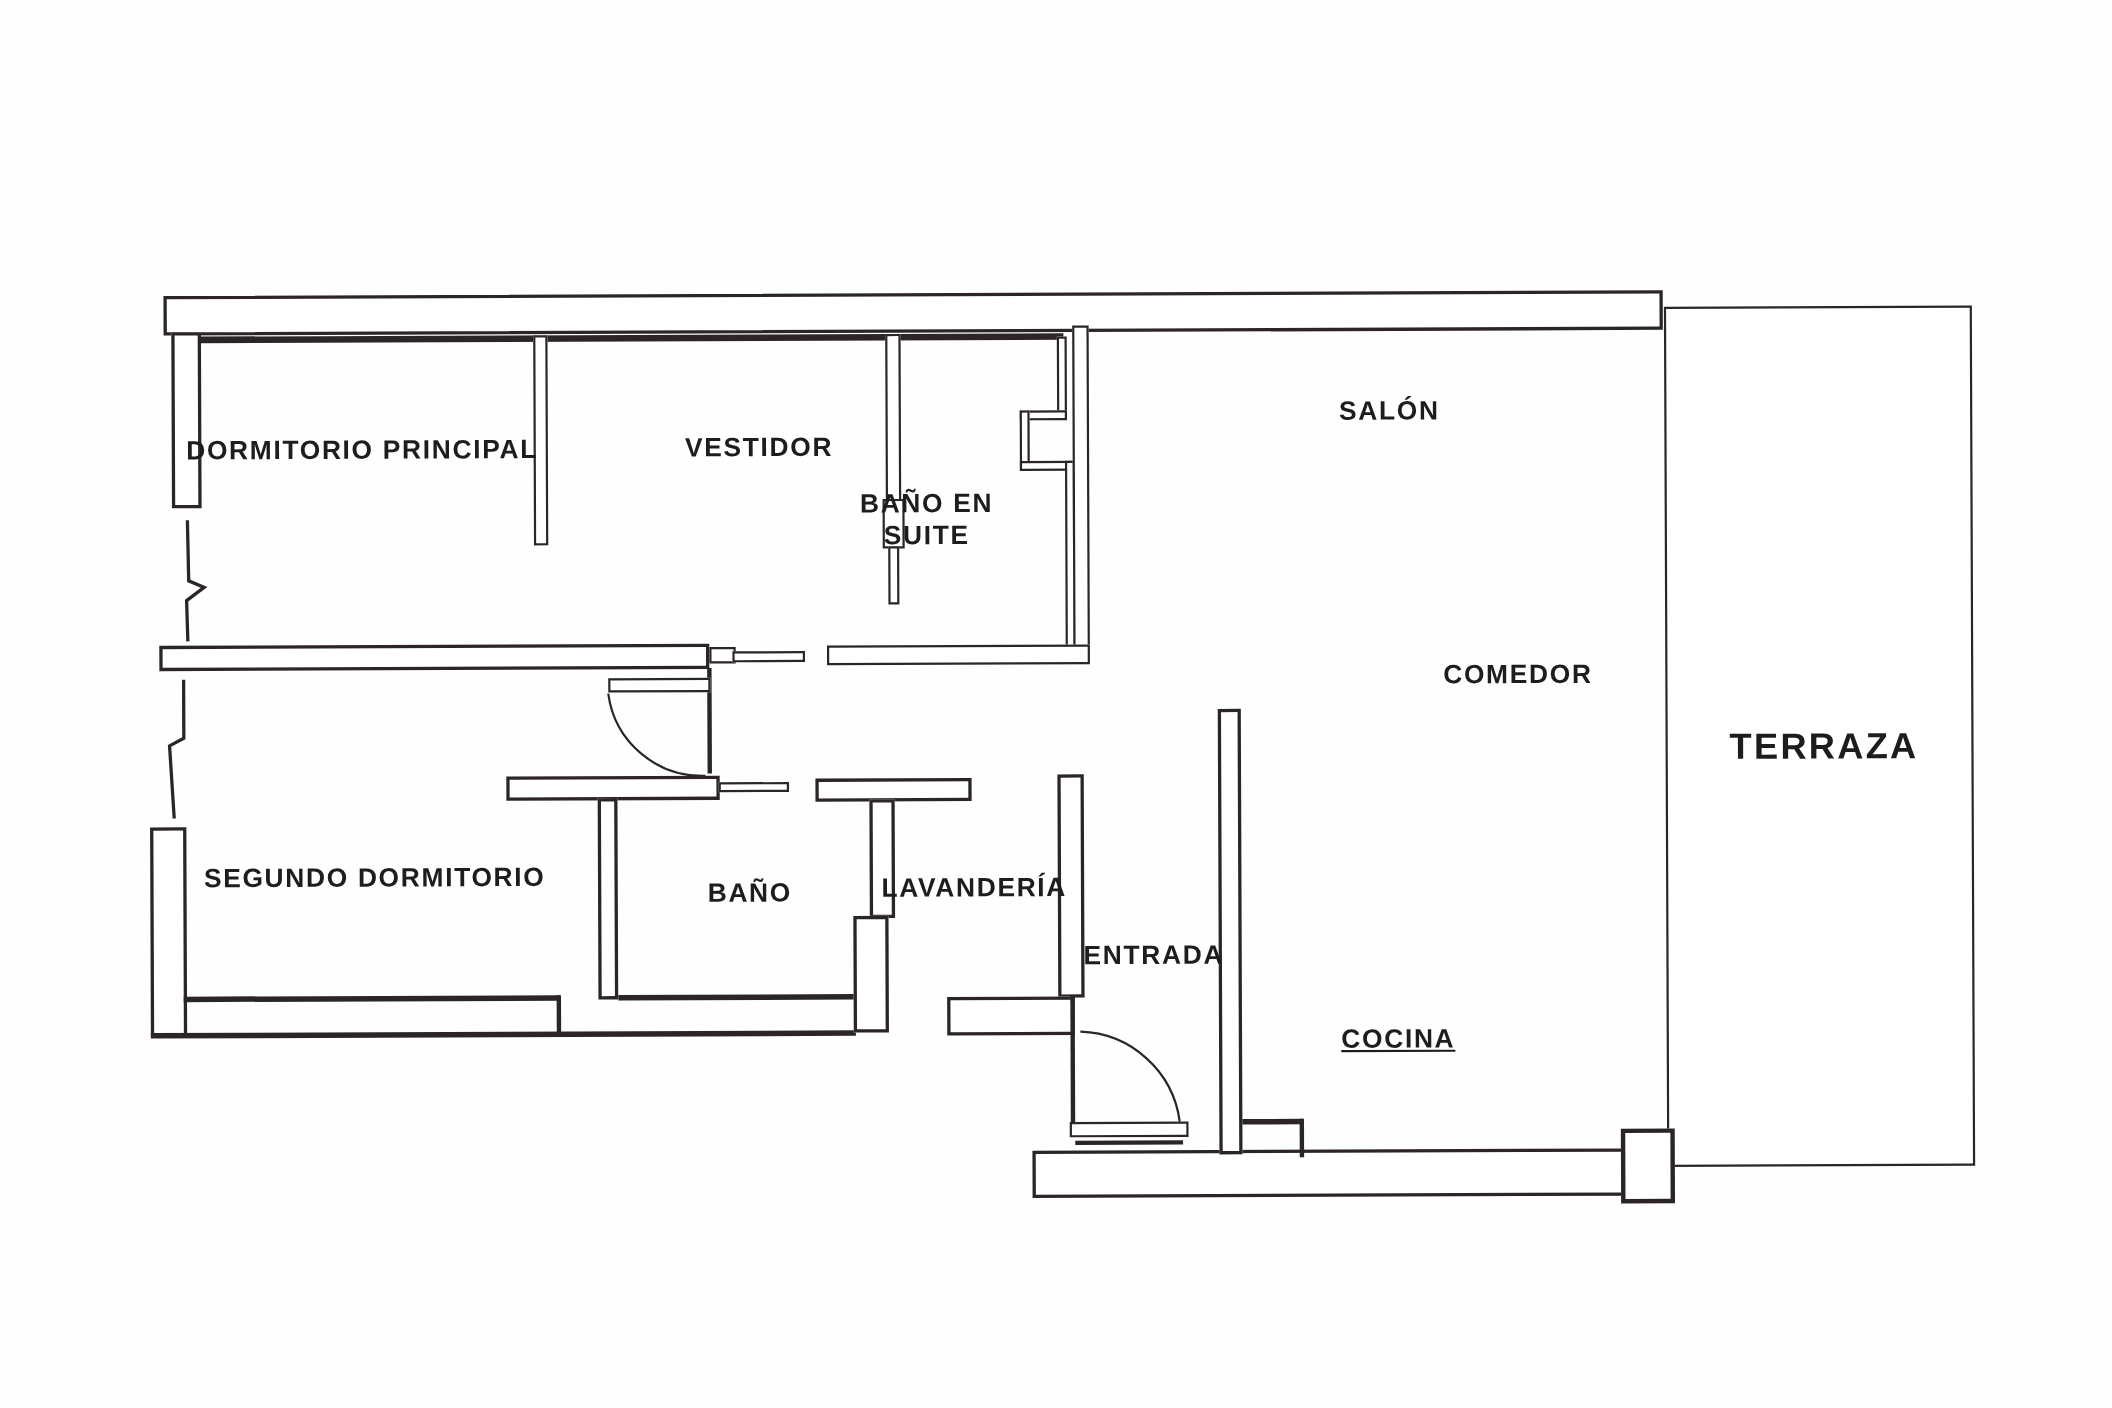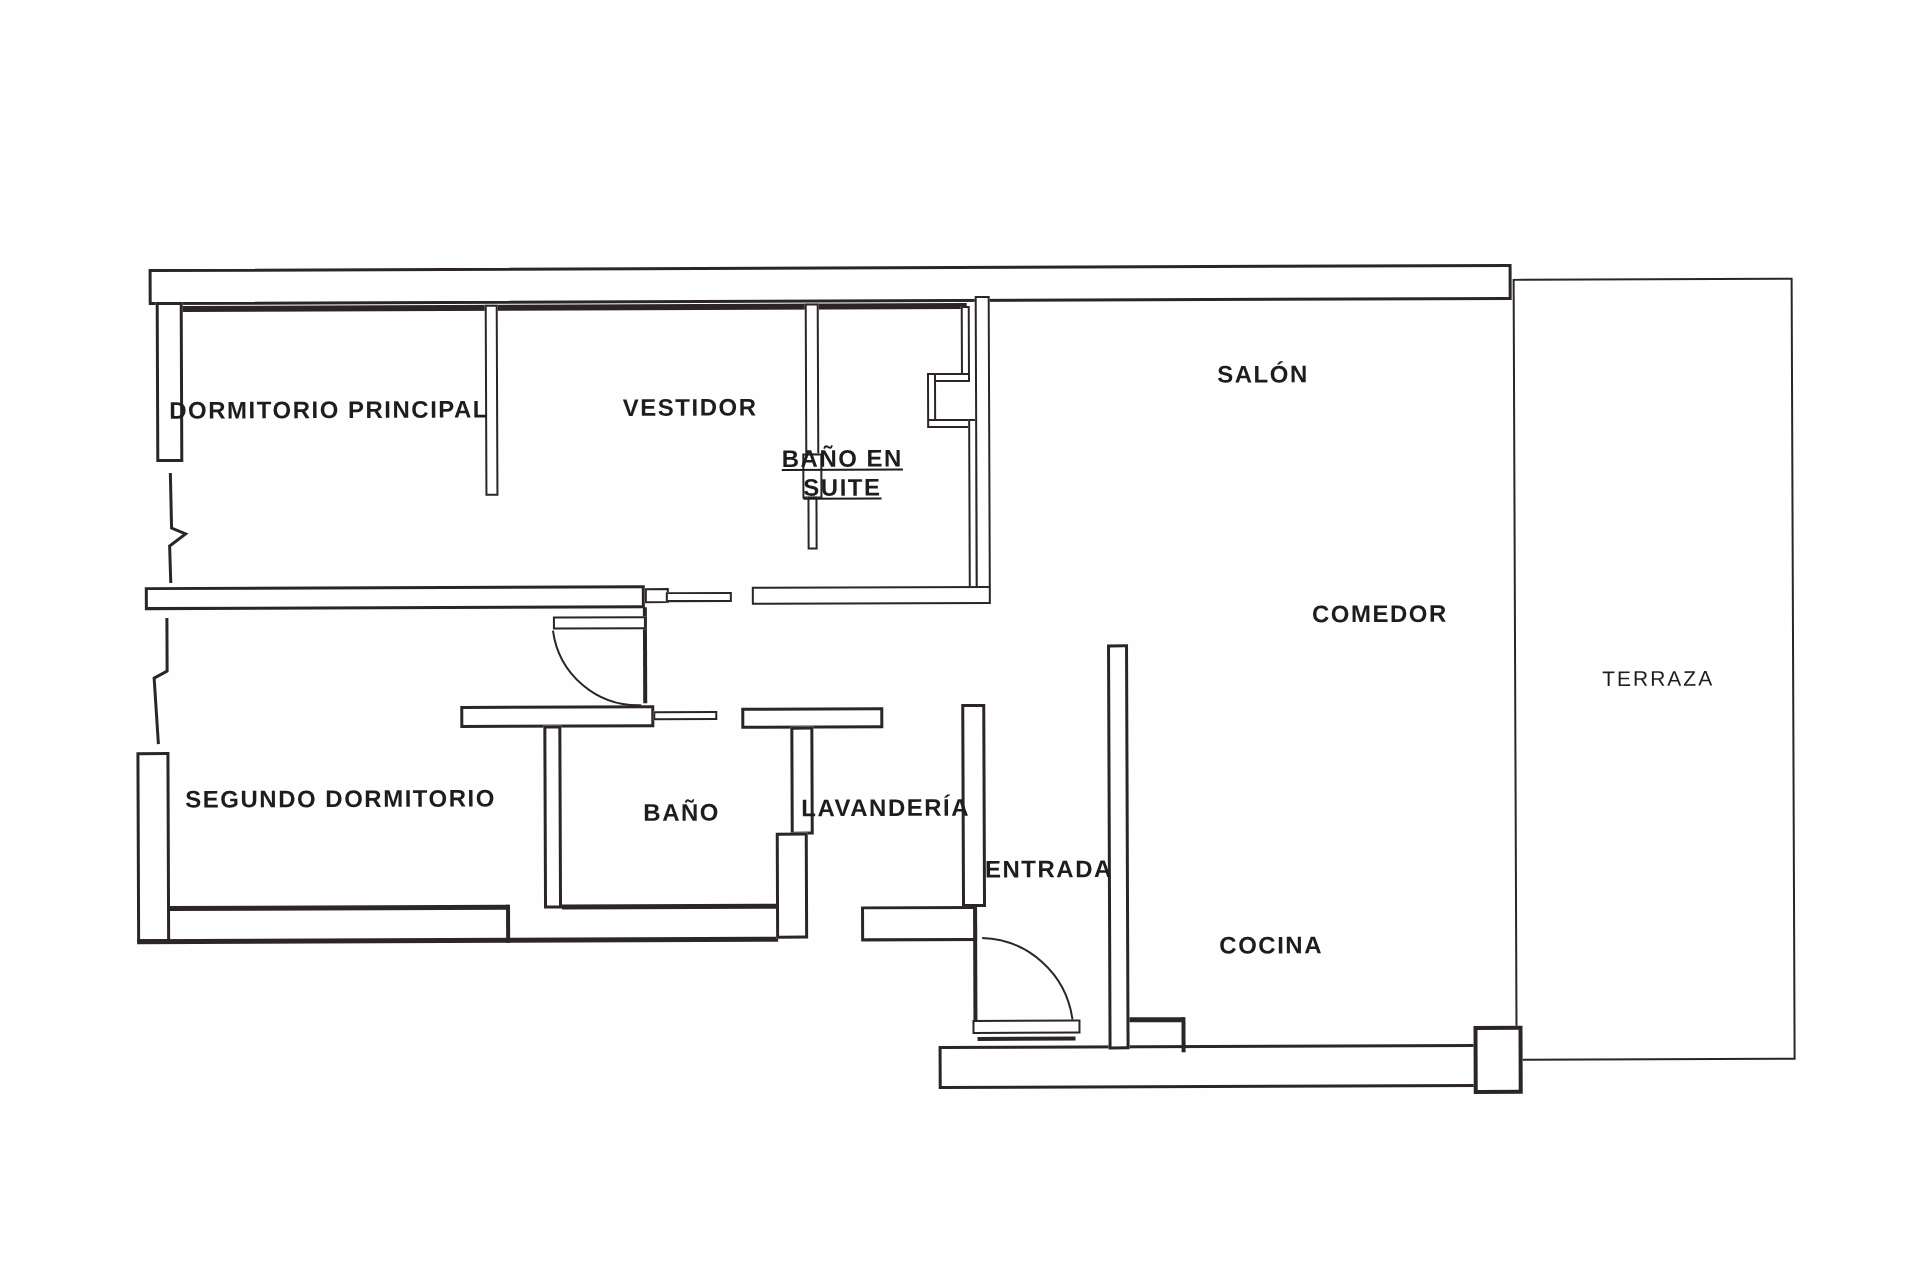--- a/index.html
+++ b/index.html
@@ -5,22 +5,22 @@
   html,body{margin:0;padding:0;background:#ffffff;}
   body{width:1920px;height:1280px;overflow:hidden;font-family:"Liberation Sans",sans-serif;}
   #plan{position:absolute;left:0;top:0;width:1920px;height:1280px;background:#fefefe;transform:rotate(-0.22deg);}
   
   .w{position:absolute;background:#fff;border:3px solid #2b2527;box-sizing:border-box;}
   .w2{position:absolute;background:#fff;border:2px solid #2b2527;box-sizing:border-box;}
   
   .l{position:absolute;background:#2b2527;}
   .room-label{position:absolute;transform:translate(-50%,-50%);font-size:24px;font-weight:600;
       letter-spacing:1.5px;color:#1d1d1d;white-space:nowrap;text-align:center;line-height:1.2;}
-  .room-label.wrap{white-space:normal;width:130px;text-decoration:underline;}
-  .room-label.big{font-size:21px;font-weight:400;letter-spacing:2px;}
+  .room-label.wrap{white-space:normal;width:130px;}
+  .room-label.big{font-size:33px;font-weight:700;letter-spacing:2px;}
   svg{position:absolute;left:0;top:0;}
 </style>
 </head>
 <body>
 
 <div id="plan">
 
   <div class="w2" style="left:1514px;top:281px;width:280px;height:782px;"></div>
 
   <div class="w" style="left:150px;top:266px;width:1363px;height:36px;"></div>
@@ -92,15 +92,15 @@
   <div class="room-label" style="left:330px;top:408px;">DORMITORIO PRINCIPAL</div>
   <div class="room-label" style="left:691px;top:407px;">VESTIDOR</div>
   <div class="room-label wrap" style="left:843px;top:473px;">BAÑO EN SUITE</div>
   <div class="room-label" style="left:1264px;top:376px;">SALÓN</div>
   <div class="room-label" style="left:1380px;top:616px;">COMEDOR</div>
   <div class="room-label big" style="left:1658px;top:681px;">TERRAZA</div>
   <div class="room-label" style="left:340px;top:797px;">SEGUNDO DORMITORIO</div>
   <div class="room-label" style="left:681px;top:812px;">BAÑO</div>
   <div class="room-label" style="left:885px;top:808px;">LAVANDERÍA</div>
   <div class="room-label" style="left:1048px;top:870px;">ENTRADA</div>
-  <div class="room-label" style="left:1270px;top:947px;">COCINA</div>
+  <div class="room-label" style="left:1270px;top:947px;text-decoration:underline;">COCINA</div>
 
 </div>
 
 </body></html>

